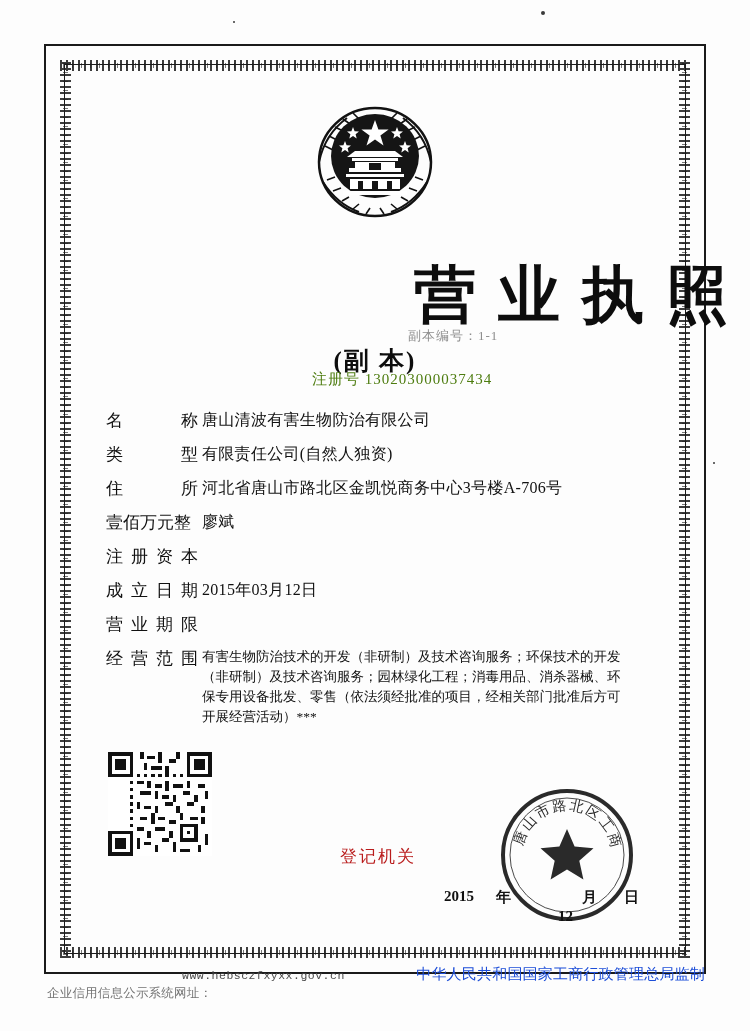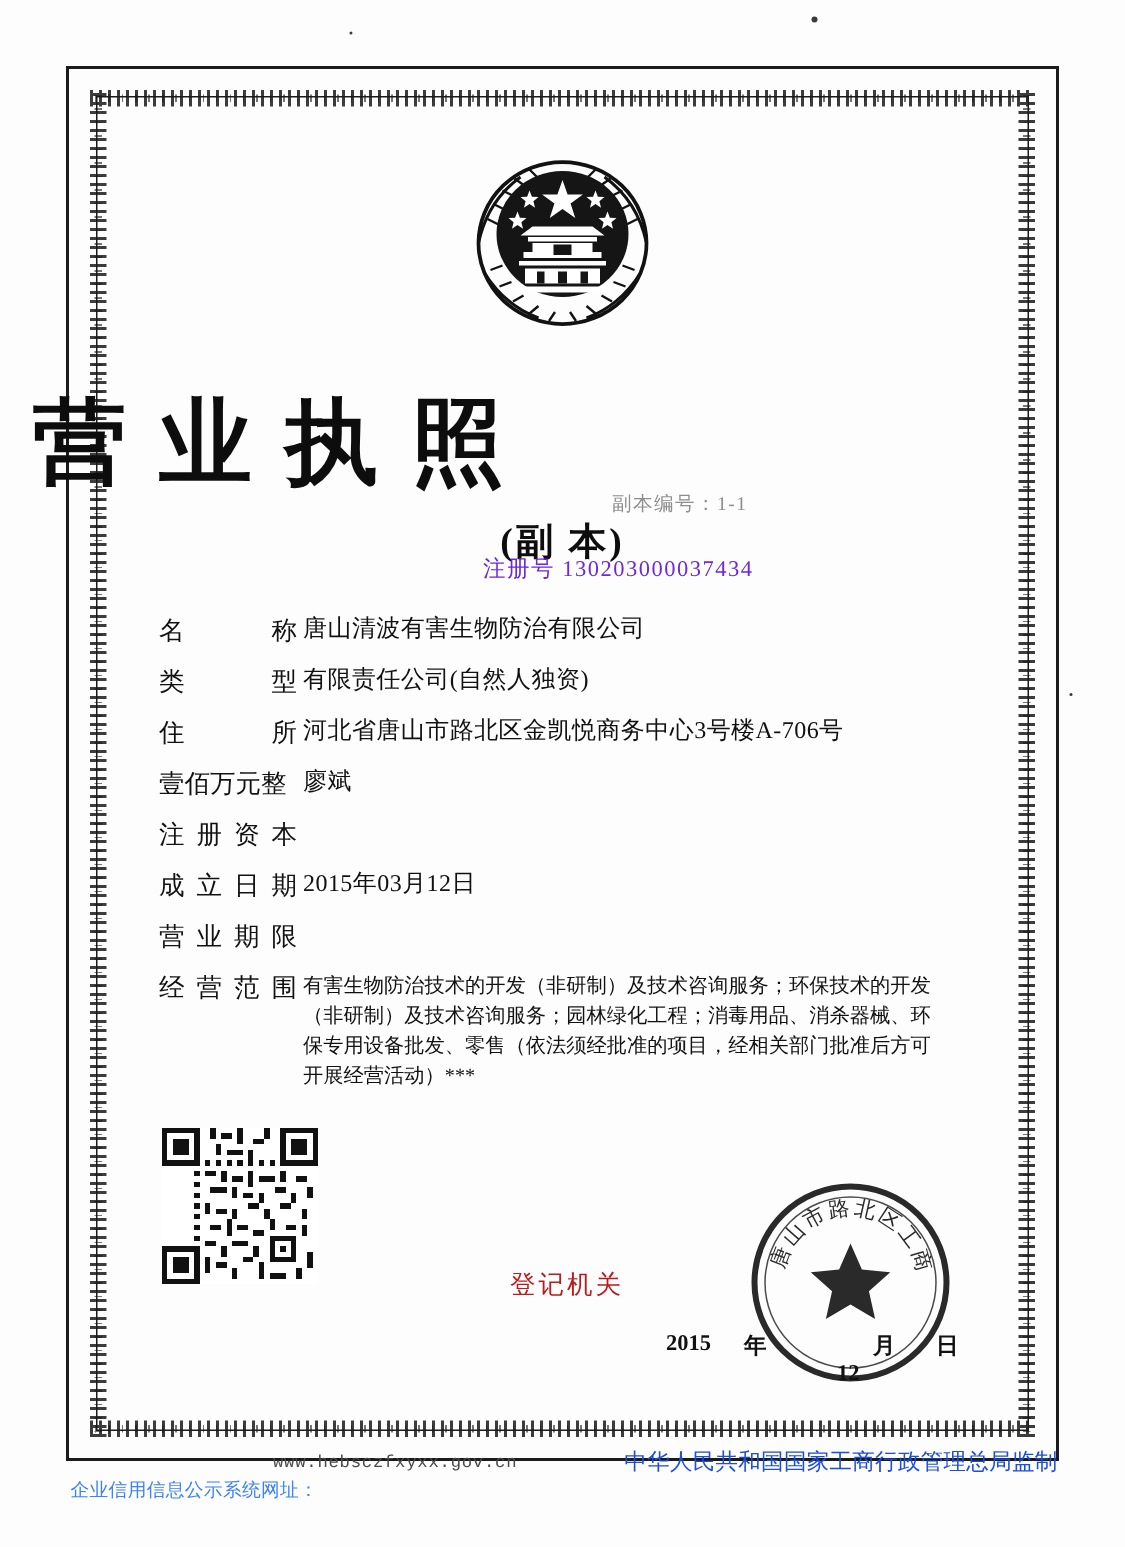--- a/index.html
+++ b/index.html
@@ -89,21 +89,21 @@
     width: 144px;
     height: 138px;
   }
 
   
   .title {
     position: absolute;
     left: 0;
     right: 0;
     top: 262px;
-    text-align: left;
+    text-align: right;
     font-size: 62px;
     letter-spacing: 22px;
     font-weight: 700;
     font-family: "DejaVu Serif", "Liberation Serif", serif;
     text-indent: 22px;
     color: #0d0d0d;
     line-height: 1.05;
   }
   .subtitle {
     position: absolute;
@@ -121,24 +121,24 @@
   .copy-no {
     position: absolute;
     left: 408px;
     top: 327px;
     font-size: 13px;
     color: #8d8d8d;
     letter-spacing: 1px;
   }
   .reg-no {
     position: absolute;
-    left: 322px;
+    left: 312px;
     top: 370px;
     font-size: 15px;
-    color: #6d28d9;
+    color: #4d7c0f;
     letter-spacing: 1px;
   }
 
   
   .fields {
     position: absolute;
     left: 106px;
     top: 409px;
     width: 520px;
   }
@@ -216,21 +216,21 @@
     width: 140px;
     height: 140px;
   }
 
   
   .footer-left {
     position: absolute;
     left: 47px;
     top: 985px;
     font-size: 12.5px;
-    color: #3b82f6;
+    color: #737373;
     letter-spacing: .2px;
     text-align: center;
   }
   .footer-url {
     position: absolute;
     left: 182px;
     top: 969px;
     font-size: 11.5px;
     color: #4a4a4a;
     font-family: "Liberation Mono", "DejaVu Sans Mono", monospace;

